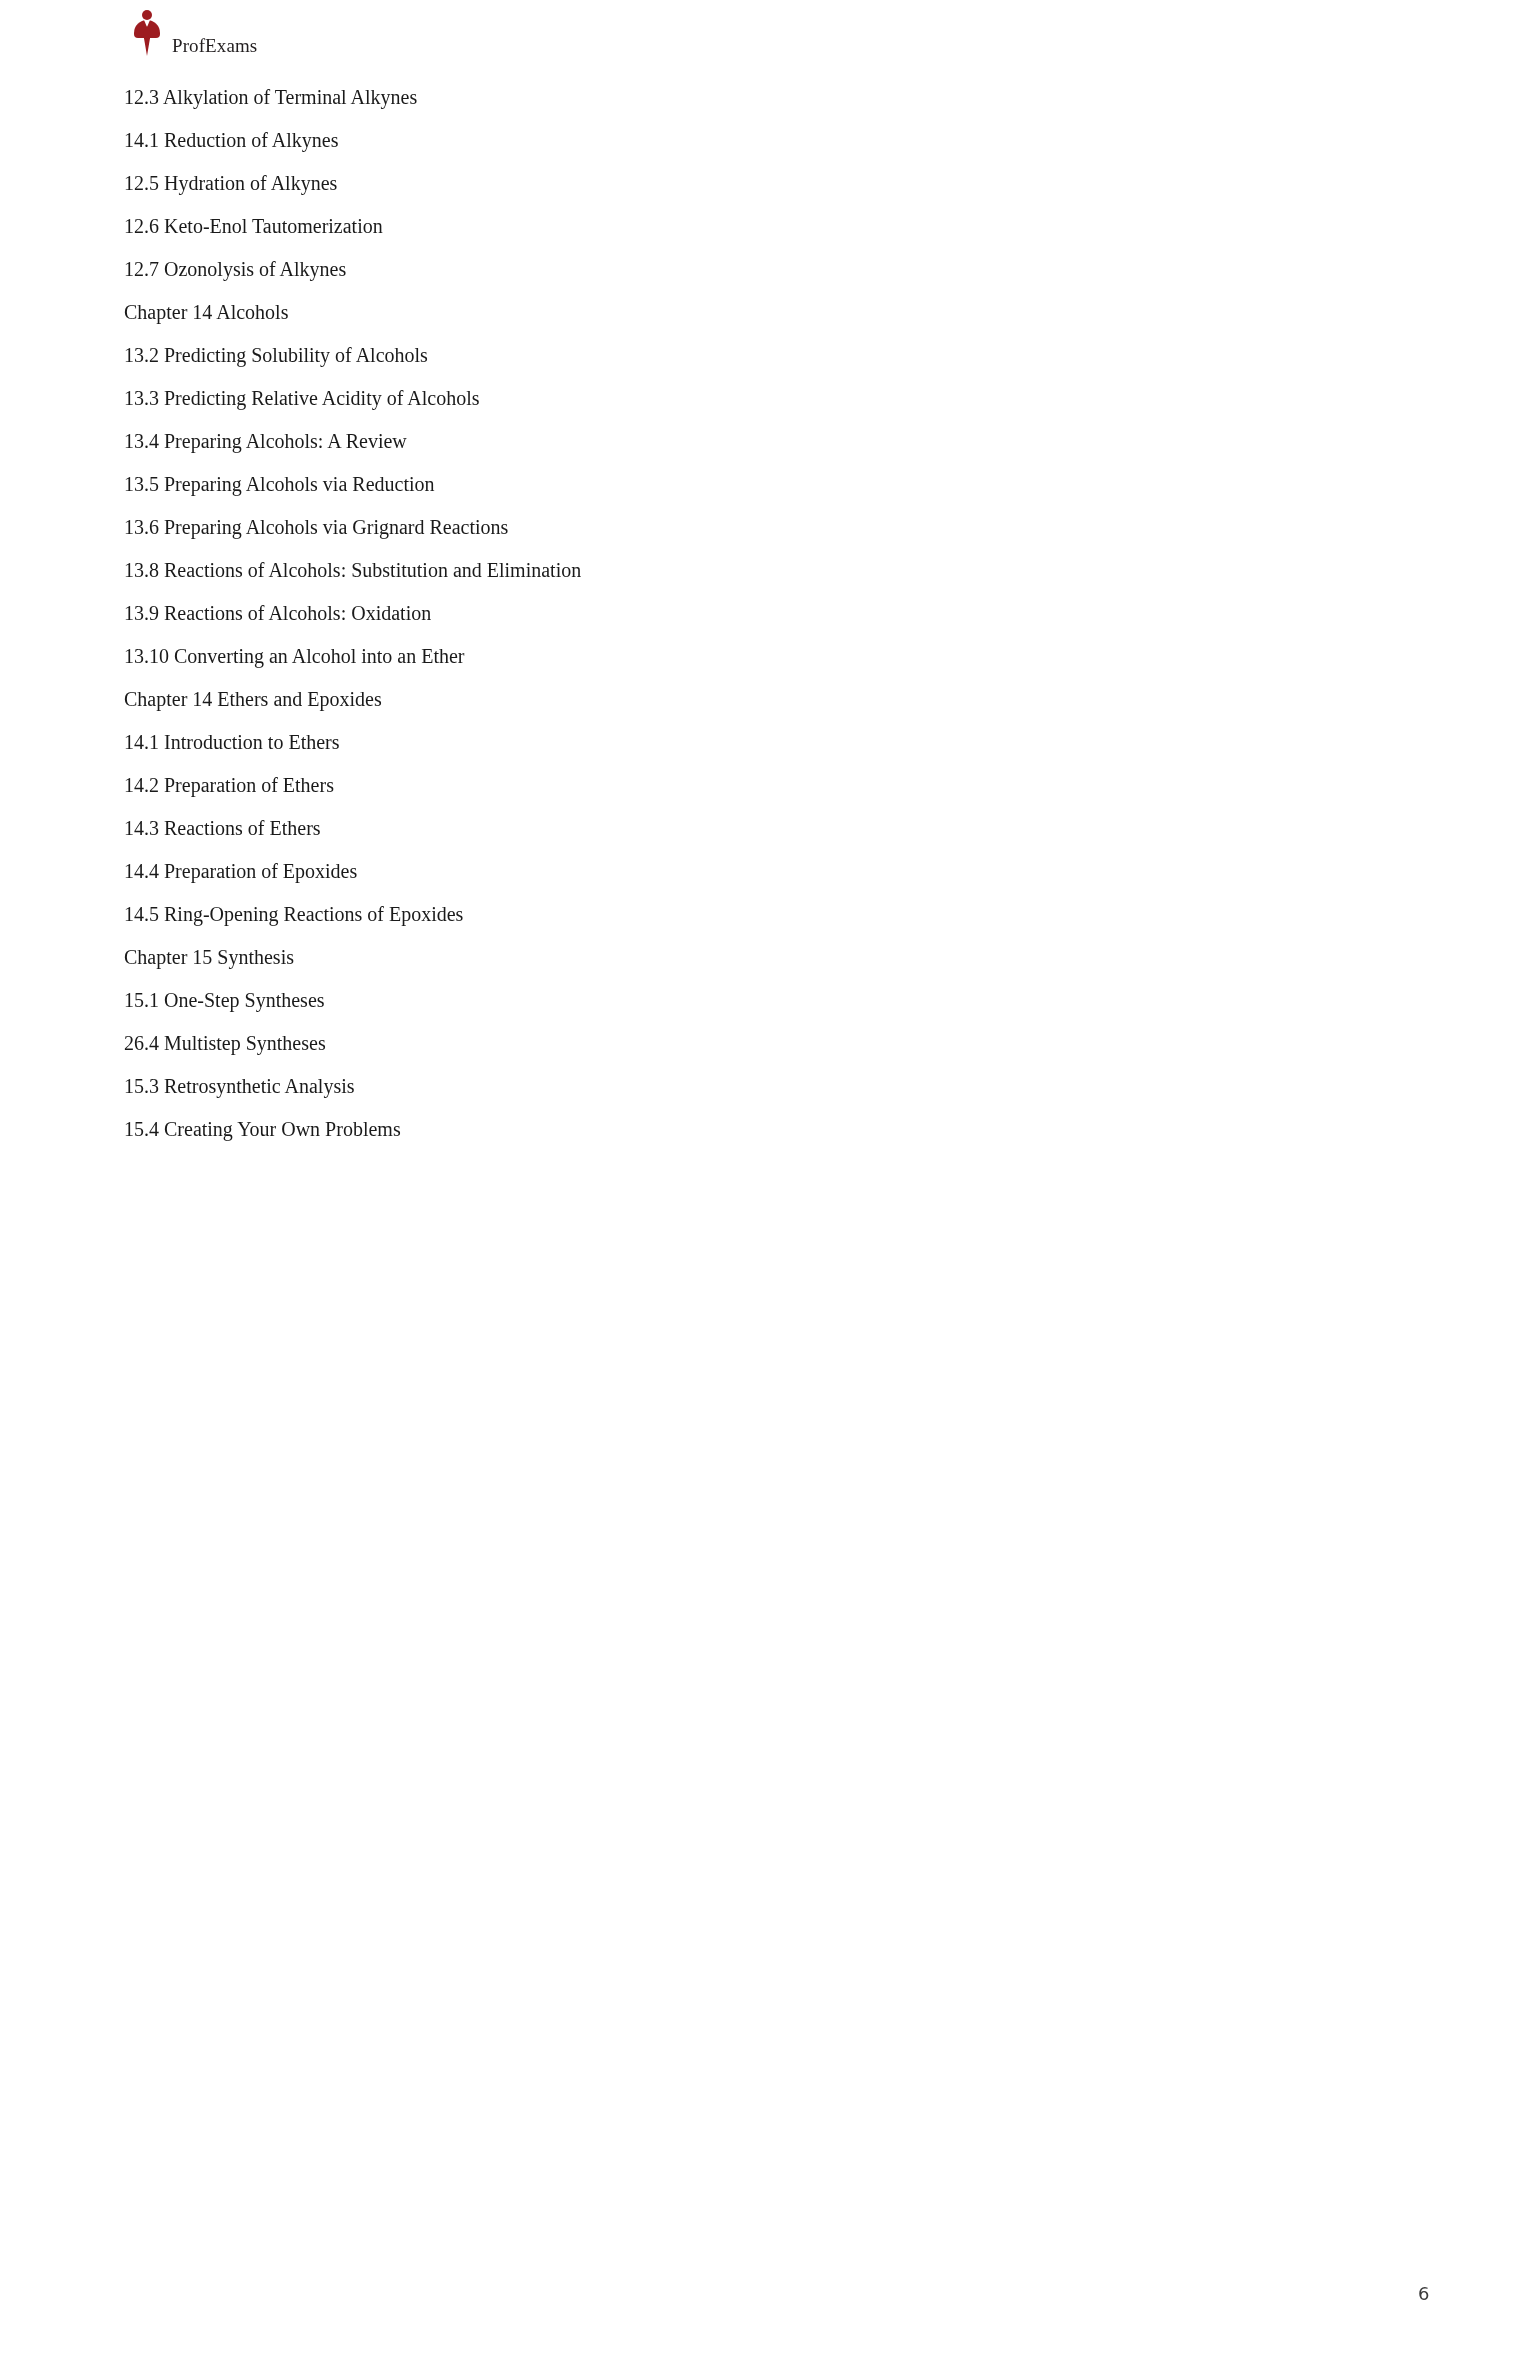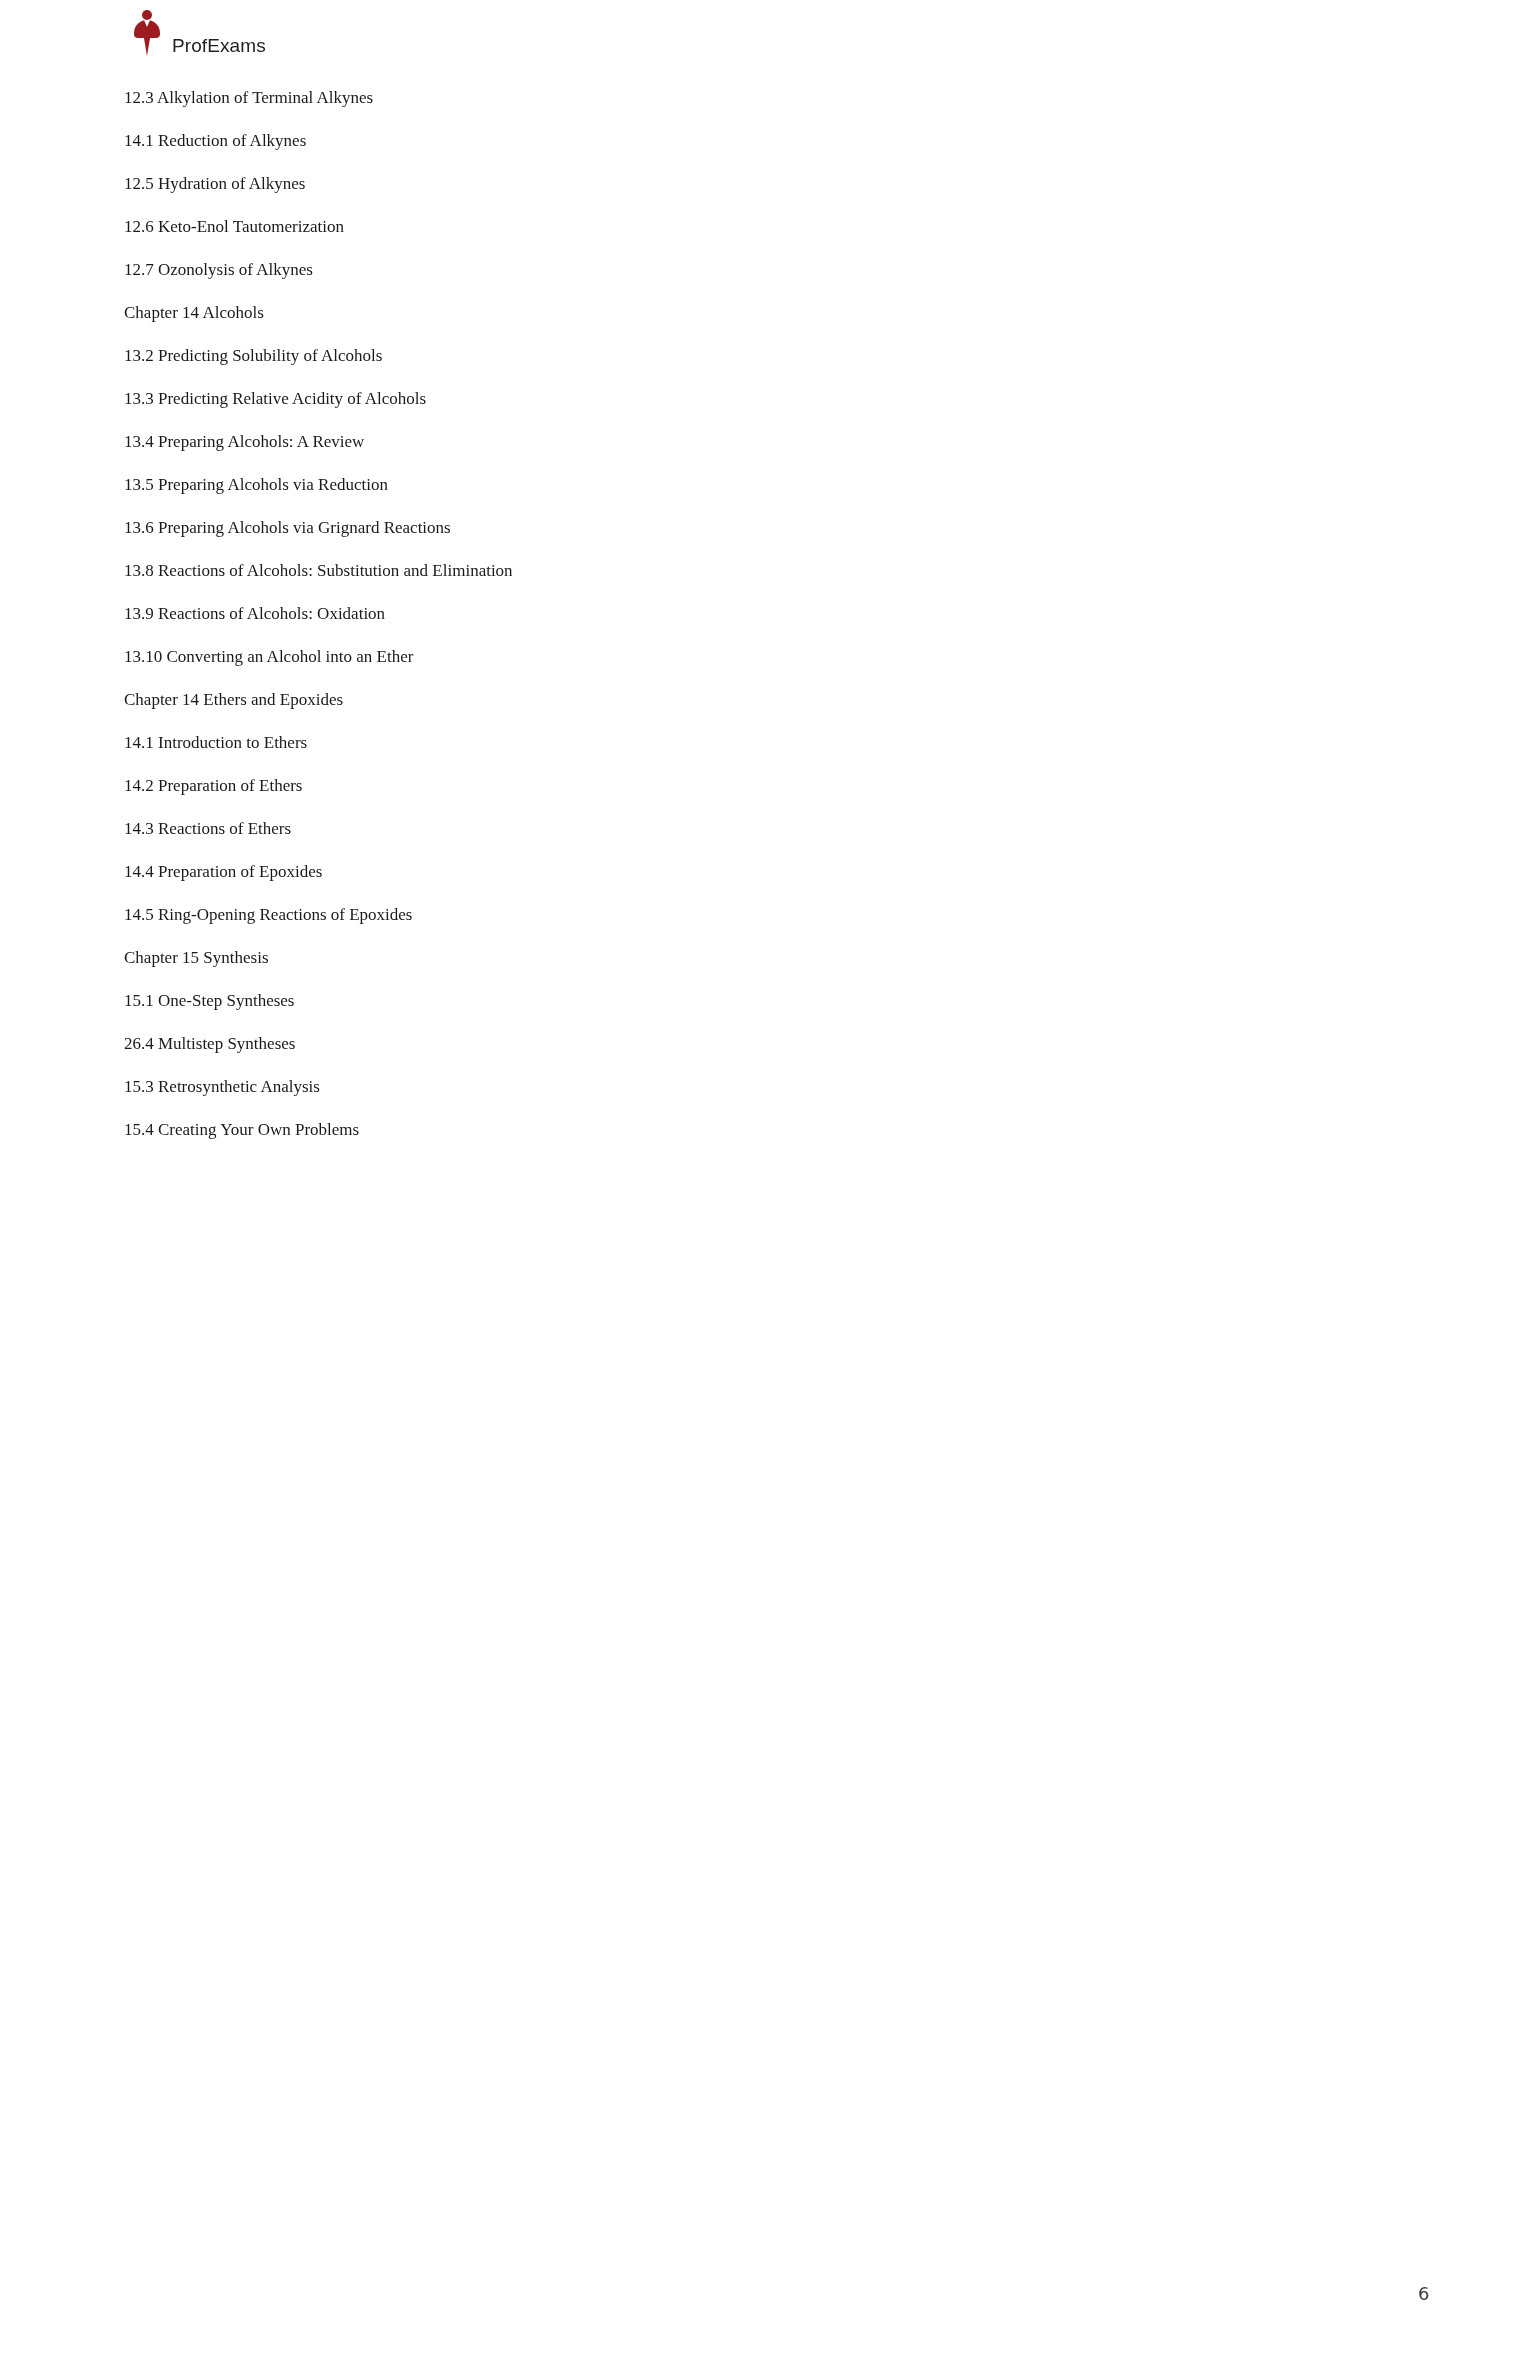--- a/index.html
+++ b/index.html
@@ -70,37 +70,37 @@
   .logo-mark .notch {
     position: absolute;
     left: 12px;
     top: 12px;
     width: 6px;
     height: 7px;
     background: #ffffff;
     clip-path: polygon(0 0, 100% 0, 50% 100%);
   }
   .logo-text {
-    font-family: Liberation Sans, sans-serif;
+    font-family: Liberation Serif, serif;
     font-size: 19px;
     color: #231f20;
     letter-spacing: 0.1px;
     padding-top: 14px;
   }
 
   
   .toc {
     position: absolute;
     top: 76px;
     left: 124px;
     width: 1260px;
   }
   .toc-line {
     font-family: "Liberation Serif", serif;
-    font-size: 17px;
+    font-size: 20px;
     line-height: 43px;
     color: #1a1a1a;
     white-space: nowrap;
   }
 
   
   .page-number {
     position: absolute;
     left: 1418px;
     top: 2283px;

